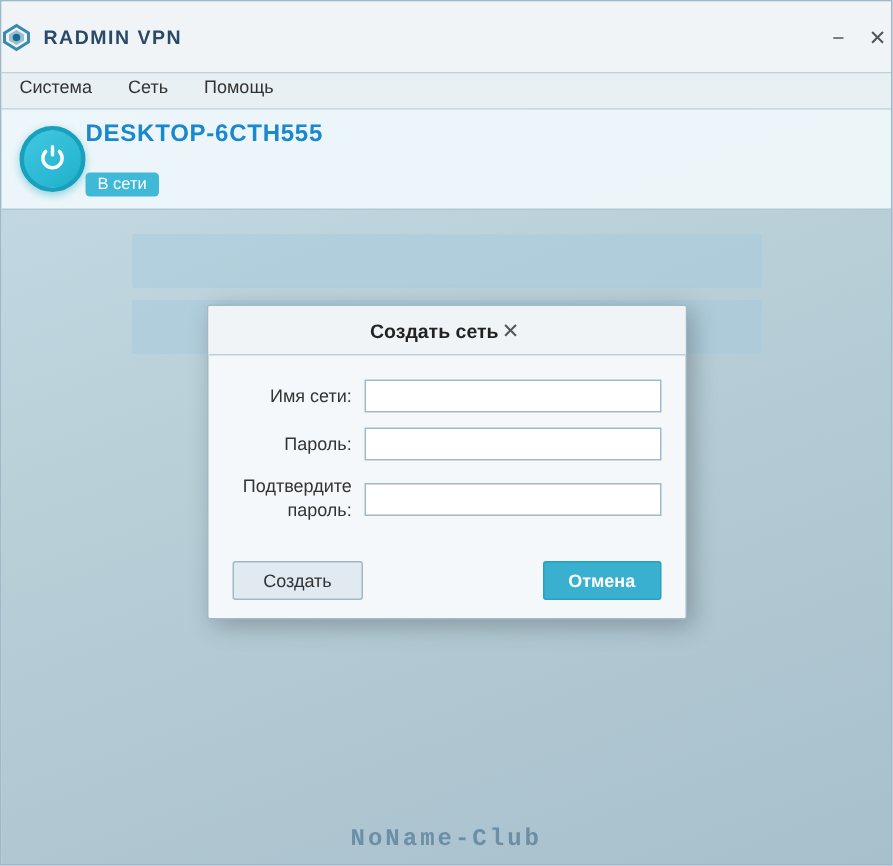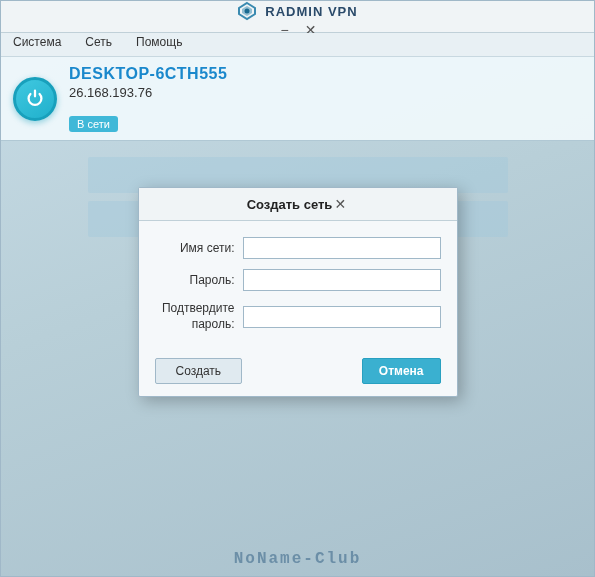--- a/index.html
+++ b/index.html
@@ -22,29 +22,28 @@
       height: 577px;
       background: #ddeaf0;
       border: 1px solid #a0b8c8;
       z-index: 1;
       display: flex;
       flex-direction: column;
     }
 
     
     .title-bar {
-      height: 32px;
+      height: 48px;
       background: #f0f4f6;
       border-bottom: 1px solid #c0d0d8;
       display: flex;
       align-items: center;
       justify-content: space-between;
-      padding: 0 24px;
-      flex-shrink: 0;
-      flex-direction: column;
+      padding: 0 0;
+      flex-shrink: 0;
     }
 
     .title-bar-left {
       display: flex;
       align-items: center;
       gap: 8px;
     }
 
     .title-bar-logo {
       width: 20px;
@@ -112,21 +111,20 @@
       background: linear-gradient(160deg, #c5dae4 0%, #b8cfd8 40%, #a8c0cc 100%);
     }
 
     
     .device-bar {
       background: rgba(240, 248, 252, 0.92);
       border-bottom: 1px solid #b0c8d4;
       padding: 8px 12px;
       display: flex;
       align-items: center;
-      gap: 12px;
     }
 
     .power-btn {
       width: 44px;
       height: 44px;
       border-radius: 50%;
       background: linear-gradient(145deg, #40c8e0, #20b0cc);
       border: 3px solid #18a0bc;
       display: flex;
       align-items: center;
@@ -344,21 +342,20 @@
 
     <div class="device-bar">
       <div class="power-btn">
         <svg viewBox="0 0 24 24" xmlns="http://www.w3.org/2000/svg">
           <path d="M12 3 v6" stroke="white" stroke-width="2.5" fill="none" stroke-linecap="round"></path>
           <path d="M7 6.5 A7 7 0 1 0 17 6.5" stroke="white" stroke-width="2.5" fill="none" stroke-linecap="round"></path>
         </svg>
       </div>
       <div class="device-info">
         <span class="device-name">DESKTOP-6CTH555</span>
-        <span class="device-ip">26.168.193.76</span>
         <span class="device-status">В сети</span>
       </div>
     </div>
 
     <div class="networks-area">
       <div class="net-item"></div>
       <div class="net-item"></div>
     </div>
 
     <div class="watermark">NoName-Club</div>

